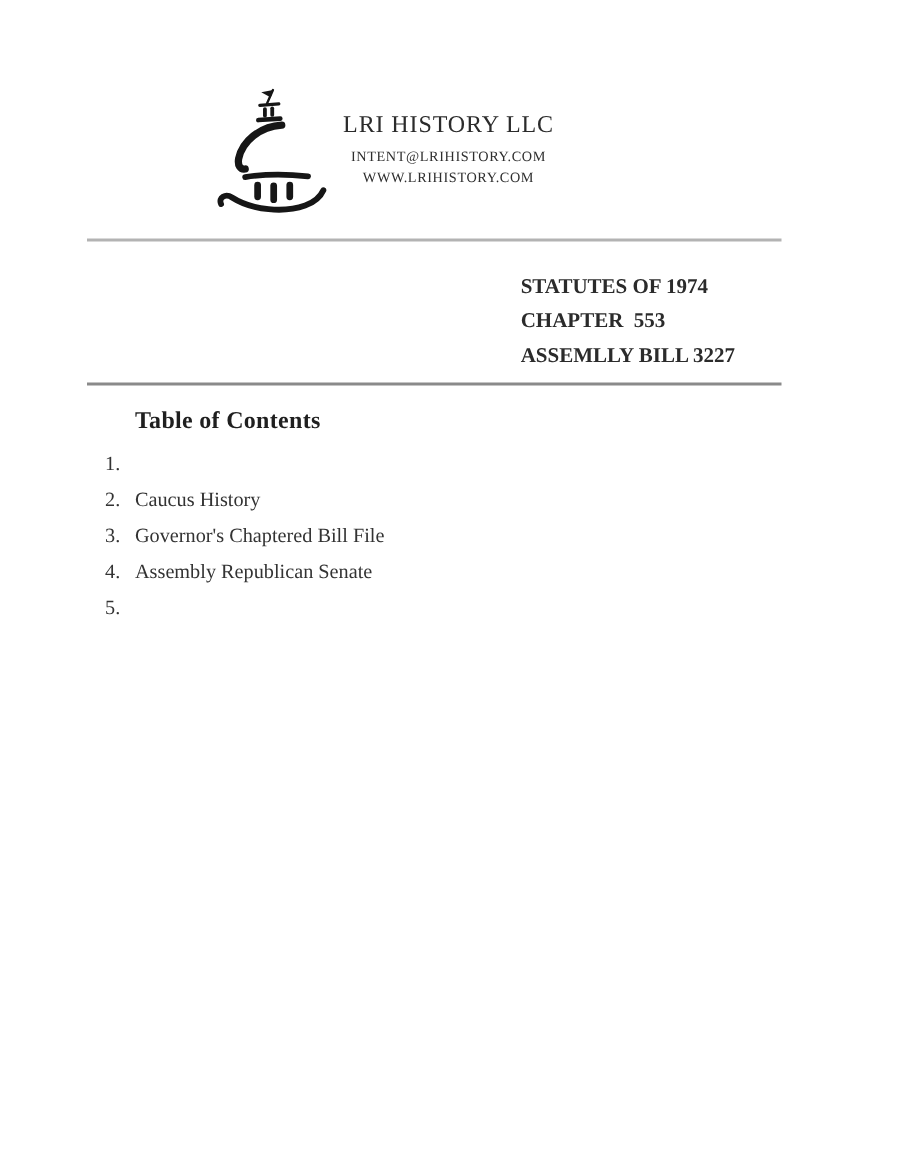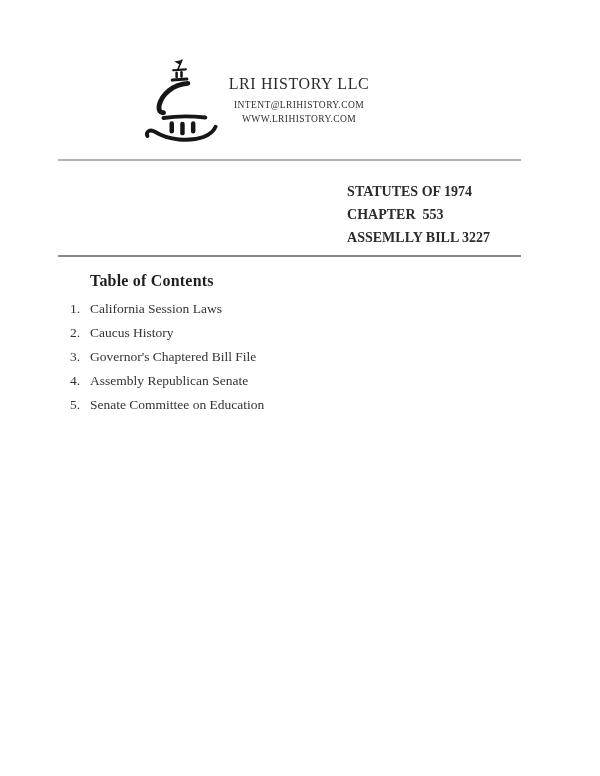--- a/index.html
+++ b/index.html
@@ -154,33 +154,31 @@
     <div class="ref-line">ASSEMLLY BILL 3227</div>
   </div>
 
   <div class="rule-2"></div>
 
   <div class="toc-heading">Table of Contents</div>
 
   <div class="toc-list">
     <div class="toc-row">
       <span class="toc-num">1.</span>
-      <span class="toc-label">California Session Laws</span>
     </div>
     <div class="toc-row">
       <span class="toc-num">2.</span>
       <span class="toc-label">Caucus History</span>
     </div>
     <div class="toc-row">
       <span class="toc-num">3.</span>
       <span class="toc-label">Governor's Chaptered Bill File</span>
     </div>
     <div class="toc-row">
       <span class="toc-num">4.</span>
       <span class="toc-label">Assembly Republican Senate</span>
     </div>
     <div class="toc-row">
       <span class="toc-num">5.</span>
-      <span class="toc-label">Senate Committee on Education</span>
     </div>
   </div>
 
 </div>
 
 </body></html>

